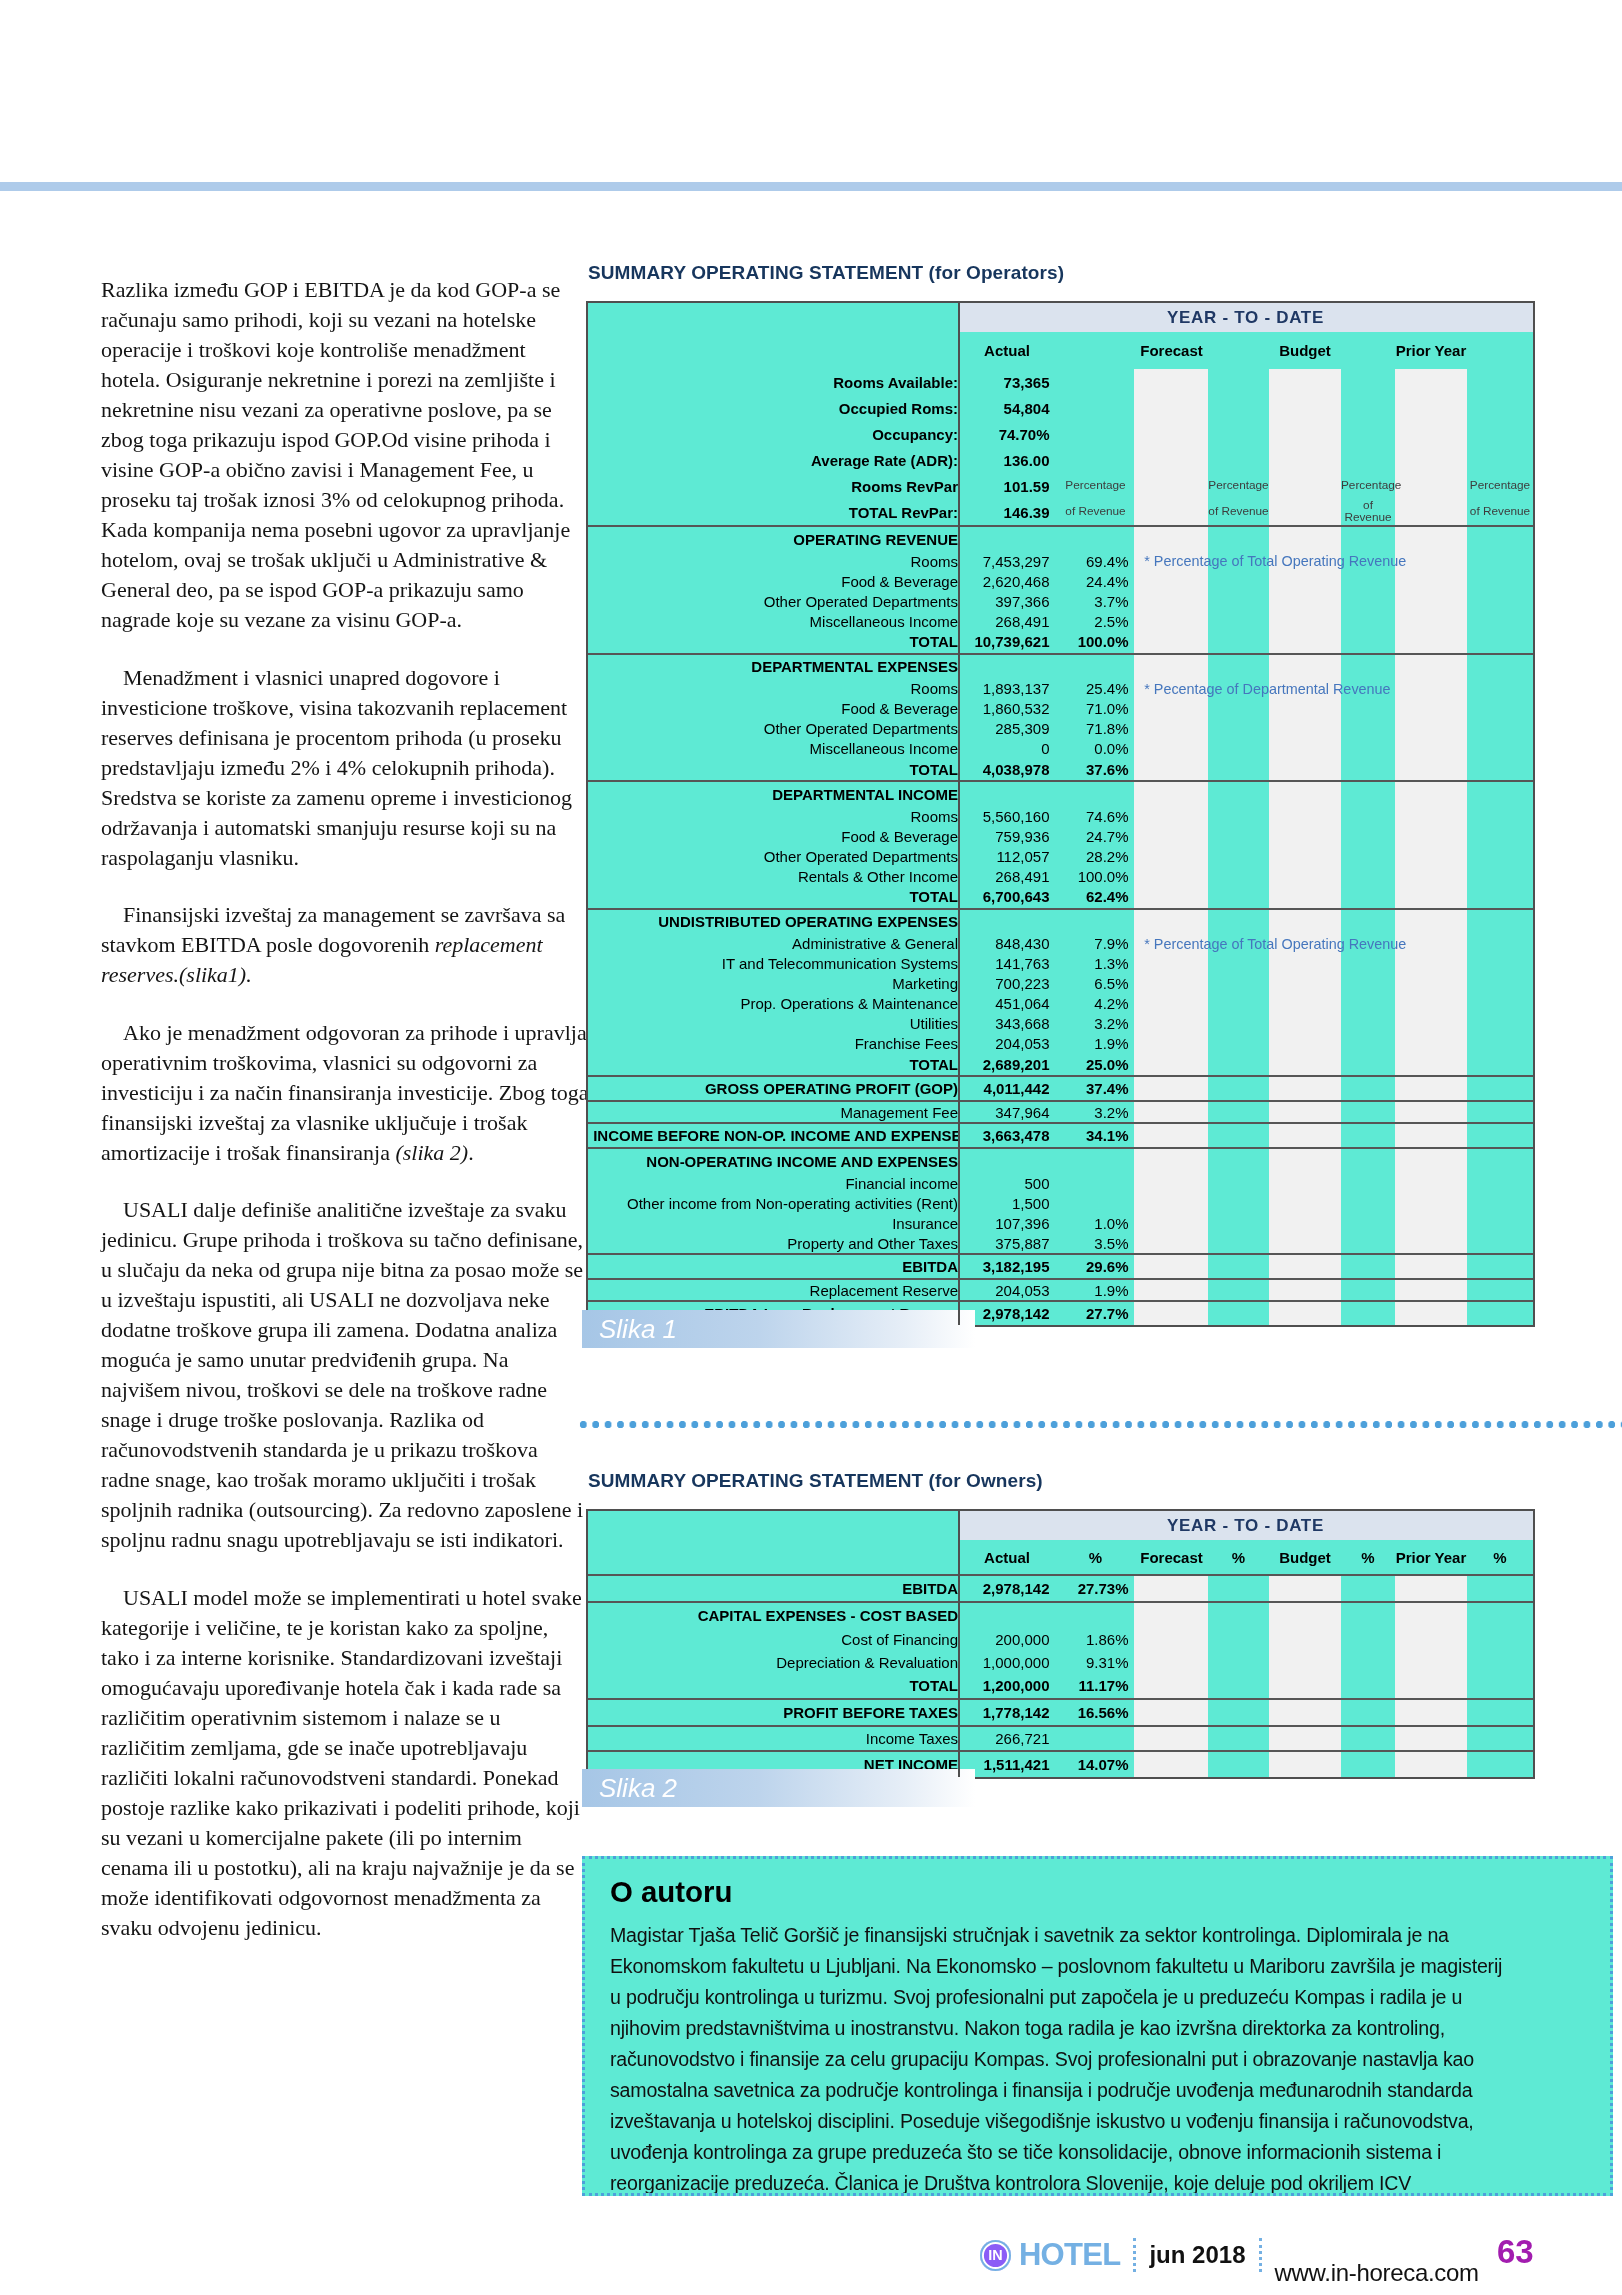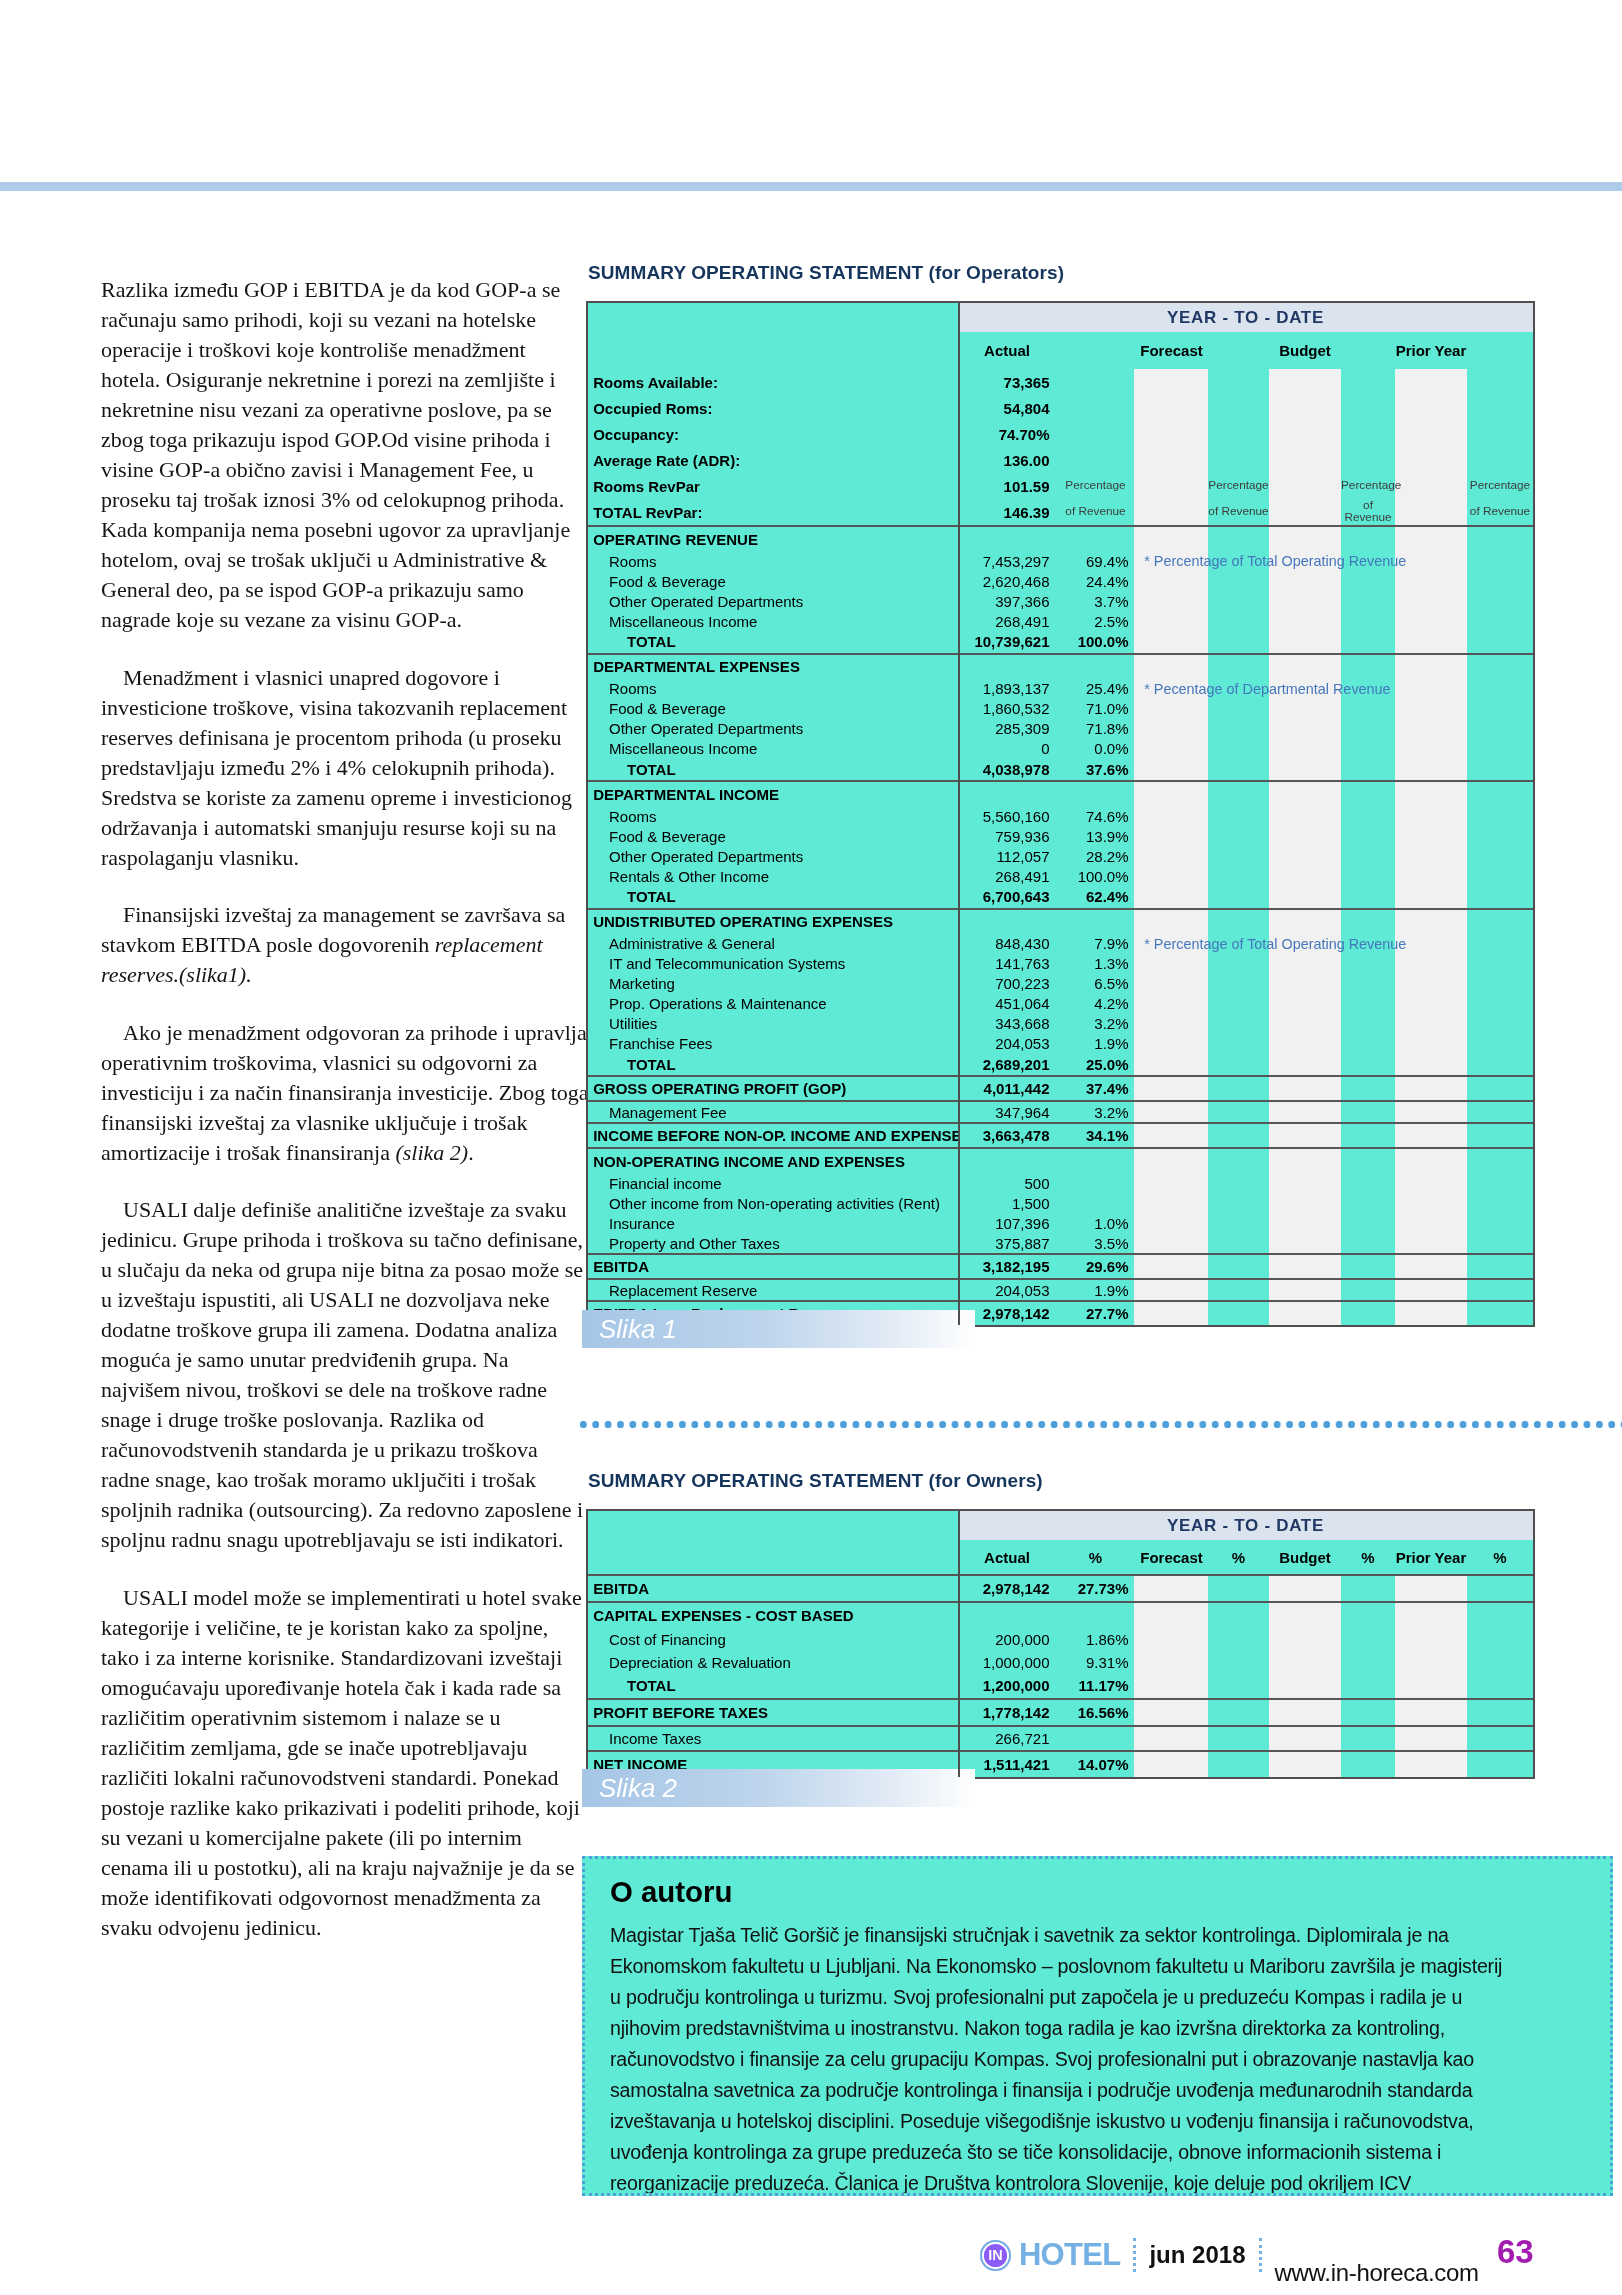--- a/index.html
+++ b/index.html
@@ -40,21 +40,21 @@
   .stat{height:26px;font-weight:bold;}
   .section{height:24px;font-weight:bold;}
   .item{height:20px;}
   .total{height:21.6px;font-weight:bold;}
   .major{height:23px;font-weight:bold;}
   .t2 .item{height:23px;}
   .t2 .section{height:25px;}
   .t2 .total{height:23.6px;}
   .t2 .major{height:25px;}
   .sep{border-bottom:2.6px solid #565656;}
-  .lbl{padding-left:5.2px;white-space:nowrap;overflow:hidden;}
+  .lbl{padding-left:5.2px;white-space:nowrap;overflow:hidden;text-align:right;}
   .item .lbl{padding-left:21px;}
   .total .lbl{padding-left:39px;}
   .num{text-align:right;padding-right:6.5px;font-variant-numeric:tabular-nums;}
   .ph{font-size:11.8px;color:#3d3d3d;text-align:center;line-height:1;font-weight:normal;}
   .note{grid-column:4 / 10;color:#4576bd;font-size:14.4px;white-space:nowrap;padding-left:9.2px;}
 
   
   .slika-bar{position:absolute;width:393px;height:38px;
              background:linear-gradient(90deg,#a6c6e6 0%,#bdd4ec 45%,#e6eef7 82%,#ffffff 100%);
              display:flex;align-items:center;padding-left:17px;box-sizing:border-box;}
@@ -321,21 +321,21 @@
           <div class="fv"></div>
           <div class="fp"></div>
           <div class="bv"></div>
           <div class="bp"></div>
           <div class="pv"></div>
           <div class="pp"></div>
         </div>
         <div class="trow item">
           <div class="lbl">Food &amp; Beverage</div>
           <div class="av num">759,936</div>
-          <div class="ap num">13.9%</div>
+          <div class="ap num">24.7%</div>
           <div class="fv"></div>
           <div class="fp"></div>
           <div class="bv"></div>
           <div class="bp"></div>
           <div class="pv"></div>
           <div class="pp"></div>
         </div>
         <div class="trow item">
           <div class="lbl">Other Operated Departments</div>
           <div class="av num">112,057</div>

